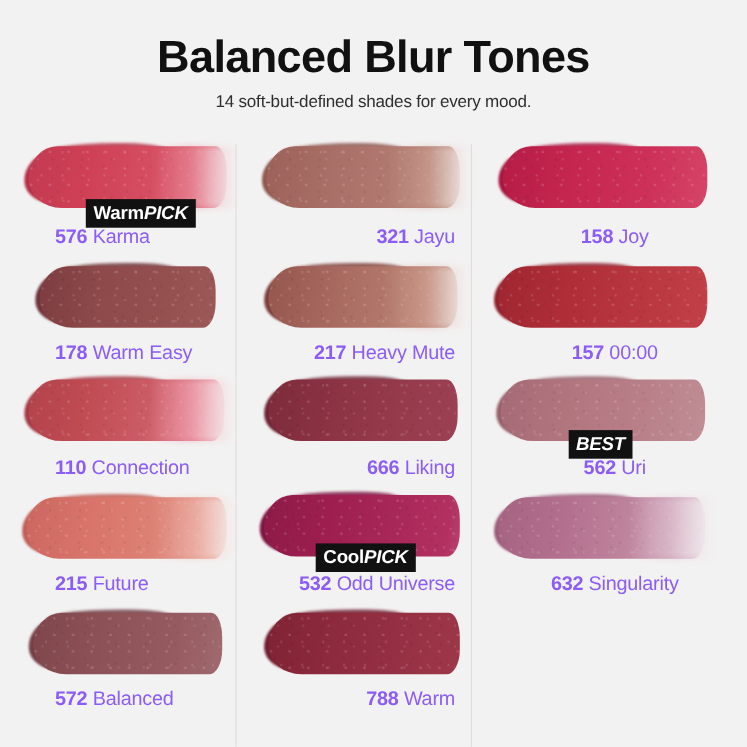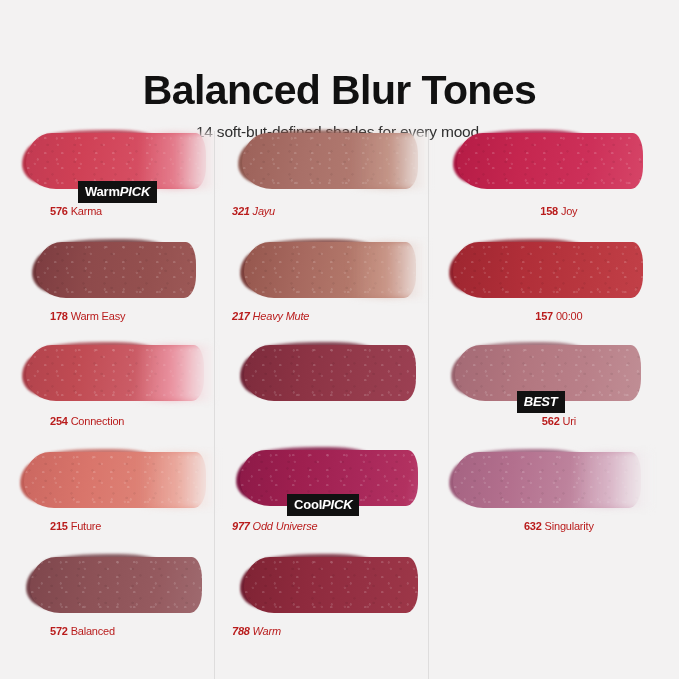--- a/index.html
+++ b/index.html
@@ -12,21 +12,20 @@
     background: #f3f2f2;
     font-family: "Liberation Sans", sans-serif;
     overflow: hidden;
     position: relative;
   }
 
   
   .header {
     text-align: center;
     padding-top: 30px;
-    margin-top: 39px;
   }
   .title {
     font-size: 41px;
     font-weight: bold;
     color: #111111;
     letter-spacing: -0.6px;
     line-height: 1.05;
     margin: 0;
   }
   .subtitle {
@@ -118,49 +117,49 @@
       radial-gradient(circle at 80% 70%, rgba(0,0,0,.22) 0 1px, transparent 1.5px),
       radial-gradient(circle at 26% 80%, rgba(0,0,0,.18) 0 1px, transparent 1.5px);
     background-size: 17px 15px, 23px 19px, 19px 21px, 27px 17px, 21px 23px;
   }
 
   
   .badge {
     position: absolute;
     background: #111111;
     color: #ffffff;
-    font-size: 13px;
+    font-size: 17px;
     font-weight: bold;
     line-height: 1;
     padding: 4px 7px 5px 7px;
     white-space: nowrap;
     letter-spacing: -0.2px;
     z-index: 4;
   }
   .badge em {
     font-style: italic;
     font-weight: bold;
   }
 
   
   .label {
-    font-size: 11px;
-    color: #b91c1c;
+    font-size: 18px;
+    color: #8b5cf6;
     letter-spacing: -0.2px;
     white-space: nowrap;
     margin-top: 4px;
   }
   .label .code {
     font-weight: bold;
   }
   .label .name {
     font-weight: normal;
   }
   .align-left   { text-align: left;   padding-left: 28px; }
-  .align-center { text-align: left; padding-right: 14px; font-style: italic; }
+  .align-center { text-align: right; padding-right: 14px; }
   .align-c3     { text-align: center; padding-right: 6px; }
 </style>
 </head>
 <body>
 
 <div class="header">
   <h1 class="title">Balanced Blur Tones</h1>
   <p class="subtitle">14 soft-but-defined shades for every mood.</p>
 </div>
 
@@ -206,21 +205,21 @@
       <div class="swatch-wrap">
         <div class="swatch" style="left:4px;width:178px;top:4px">
           <div class="tail" style="background:#a63a44"></div>
           <div class="topedge" style="background:#a63a44"></div>
           <div class="body" style="background:linear-gradient(100deg,#b2434c 0%,#c04b53 30%,#cb5c66 60%,#e5808e 86%,#f0b4c0 100%)"></div>
           <div class="grain"></div>
           <div class="fade" style="background:linear-gradient(90deg,rgba(229,128,142,0) 0%,rgba(239,160,175,.6) 45%,rgba(243,242,242,.95) 100%)"></div>
         </div>
       </div>
       <div class="label align-left">
-        <span class="code">254</span>
+        <span class="code">110</span>
         <span class="name">Connection</span>
       </div>
     </div>
 
     <div class="cell">
       <div class="swatch-wrap">
         <div class="swatch" style="left:2px;width:182px;top:6px">
           <div class="tail" style="background:#c05d56"></div>
           <div class="topedge" style="background:#c05d56"></div>
           <div class="body" style="background:linear-gradient(100deg,#cb6760 0%,#d9756b 35%,#de8377 68%,#e9a094 92%,#f0bcb2 100%)"></div>
@@ -287,36 +286,40 @@
 
     <div class="cell">
       <div class="swatch-wrap">
         <div class="swatch" style="left:12px;width:172px;top:4px">
           <div class="tail" style="background:#6f2436"></div>
           <div class="topedge" style="background:#6f2436"></div>
           <div class="body" style="background:linear-gradient(100deg,#7d2b3c 0%,#8c3344 36%,#953b4c 70%,#9c4053 100%)"></div>
           <div class="grain"></div>
         </div>
       </div>
+      <div class="label align-center">
+        <span class="code">666</span>
+        <span class="name">Liking</span>
+      </div>
     </div>
 
     <div class="cell">
       <div class="swatch-wrap">
         <div class="swatch" style="left:8px;width:178px;top:4px">
           <div class="tail" style="background:#7e1441"></div>
           <div class="topedge" style="background:#7e1441"></div>
           <div class="body" style="background:linear-gradient(100deg,#8d1a48 0%,#9e1f4f 34%,#a9285a 68%,#b23160 92%,#ba4271 100%)"></div>
           <div class="grain"></div>
         </div>
         <div class="badge" style="left:55px;top:48px">
           <span>Cool</span><em>PICK</em>
         </div>
       </div>
       <div class="label align-center">
-        <span class="code">977</span>
+        <span class="code">532</span>
         <span class="name">Odd Universe</span>
       </div>
     </div>
 
     <div class="cell">
       <div class="swatch-wrap">
         <div class="swatch" style="left:12px;width:174px;top:6px">
           <div class="tail" style="background:#701d30"></div>
           <div class="topedge" style="background:#701d30"></div>
           <div class="body" style="background:linear-gradient(100deg,#7f2334 0%,#8e2a3d 36%,#963144 70%,#9d3748 100%)"></div>

